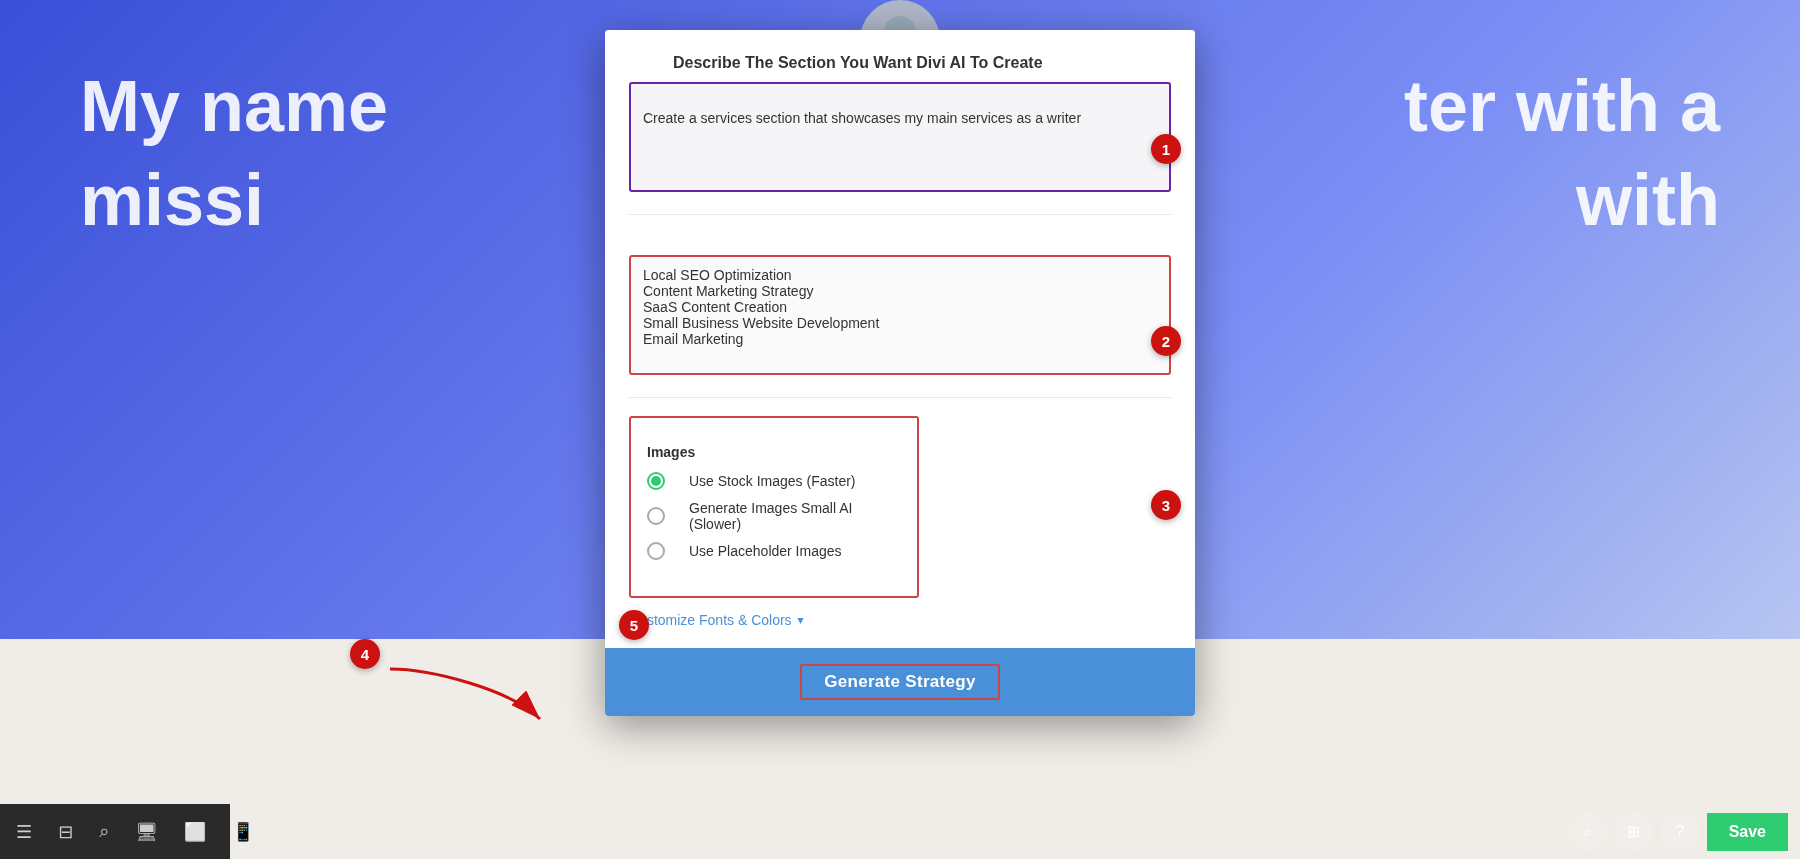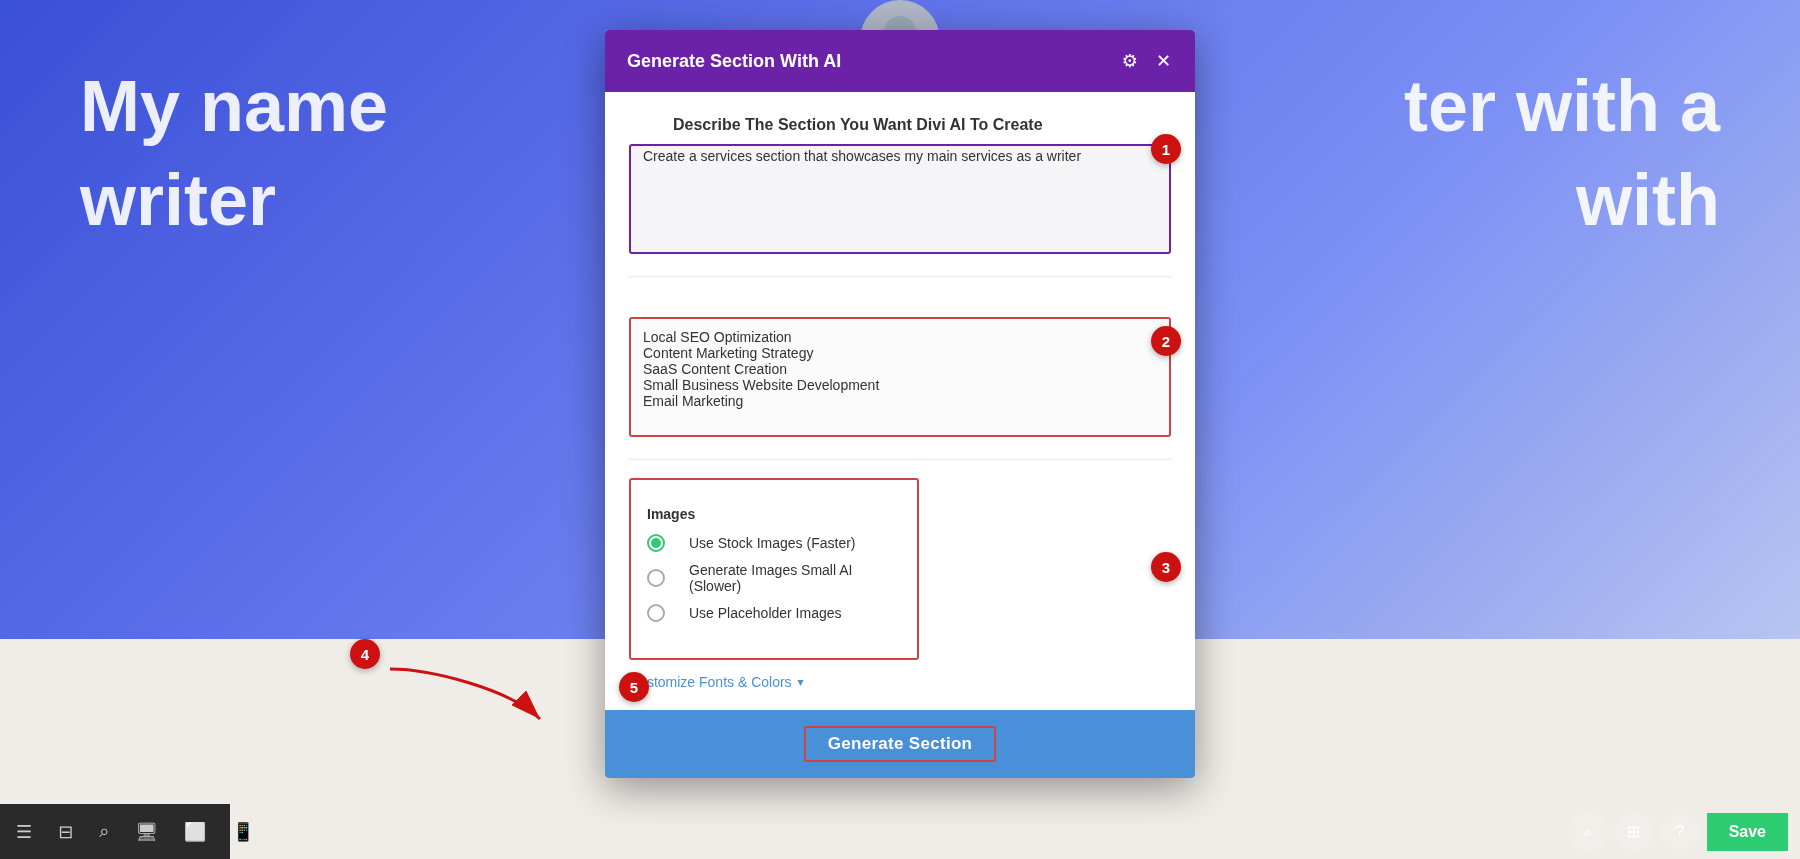--- a/index.html
+++ b/index.html
@@ -188,21 +188,21 @@
       color: #333;
       margin-bottom: 10px;
       margin-left: 44px;
     }
 
     .textarea-primary {
       width: 100%;
       height: 110px;
       border: 2px solid #6b21a8;
       border-radius: 3px;
-      padding: 2px 12px;
+      padding: 26px 12px;
       font-size: 14px;
       resize: none;
       background: #f5f5f7;
       color: #333;
       outline: none;
       font-family: inherit;
     }
 
     .textarea-website {
       width: 100%;
@@ -351,44 +351,37 @@
 
 <div class="bg-overlay"></div>
 <div class="bg-bottom"></div>
 
 <div class="bg-text">
   <div style="display:flex; justify-content:space-between; align-items:center; padding: 0 80px;">
     <span>My name</span>
     <span>ter with a</span>
   </div>
   <div style="display:flex; justify-content:space-between; align-items:center; padding: 0 80px;">
-    <span>writer</span>
+    <span>missi</span>
     <span>with</span>
   </div>
 </div>
 
 <div class="avatar-area">
   <div class="avatar-circle">
     <svg width="80" height="70" viewBox="0 0 80 70">
       <circle cx="40" cy="22" r="16" fill="#9aabb8"></circle>
       <ellipse cx="40" cy="70" rx="28" ry="22" fill="#9aabb8"></ellipse>
     </svg>
   </div>
 </div>
 
 <div class="modal-overlay">
   <div class="modal modal-wrapper">
 
-    <div class="modal-header">
-      <span class="modal-title">Generate Section With AI</span>
-      <div class="modal-header-icons">
-        <button class="hicon">⚙</button>
-        <button class="hicon">✕</button>
-      </div>
-    </div>
 
     <div class="modal-body">
 
       <div class="field-section">
         <div class="field-label">Describe The Section You Want Divi AI To Create</div>
         <textarea class="textarea-primary" style="">Create a services section that showcases my main services as a writer</textarea>
       </div>
 
       <div class="section-divider"></div>
 
@@ -423,21 +416,21 @@
 
       <a class="customize-link">
         <span>Customize Fonts &amp; Colors</span>
         <span class="customize-arrow">▾</span>
       </a>
 
     </div>
 
     <div class="modal-footer">
       <button class="generate-btn">
-        <span class="generate-btn-inner">Generate Section</span>
+        <span class="generate-btn-inner">Generate Strategy</span>
       </button>
     </div>
 
     <div class="badge" style="top: 104px; right: 14px;">1</div>
     <div class="badge" style="top: 296px; right: 14px;">2</div>
     <div class="badge" style="bottom: 196px; right: 14px;">3</div>
     <div class="badge" style="bottom: 76px; left: 14px;">5</div>
 
   </div>
 </div>

